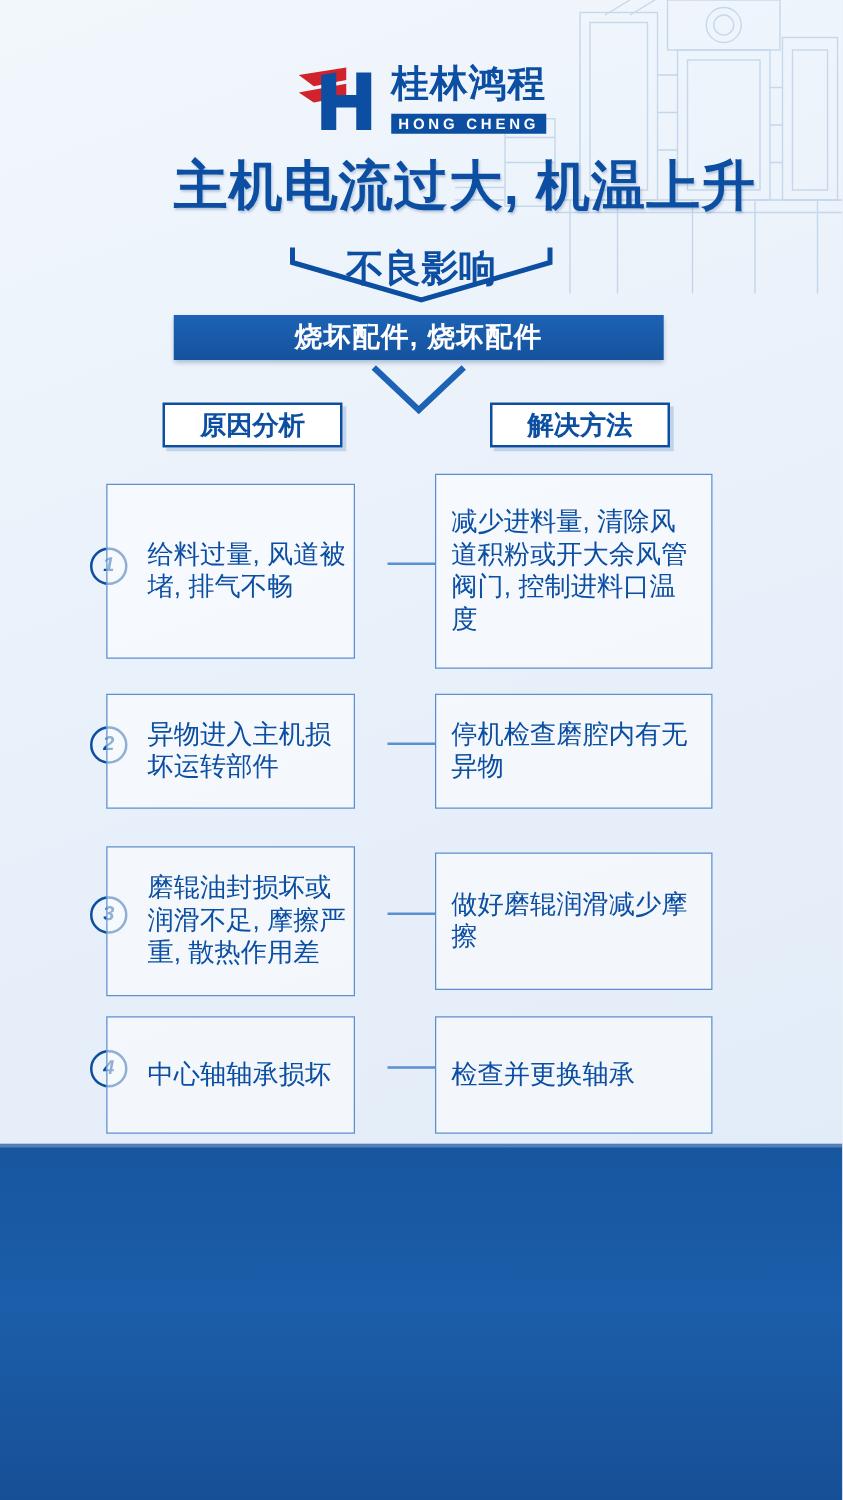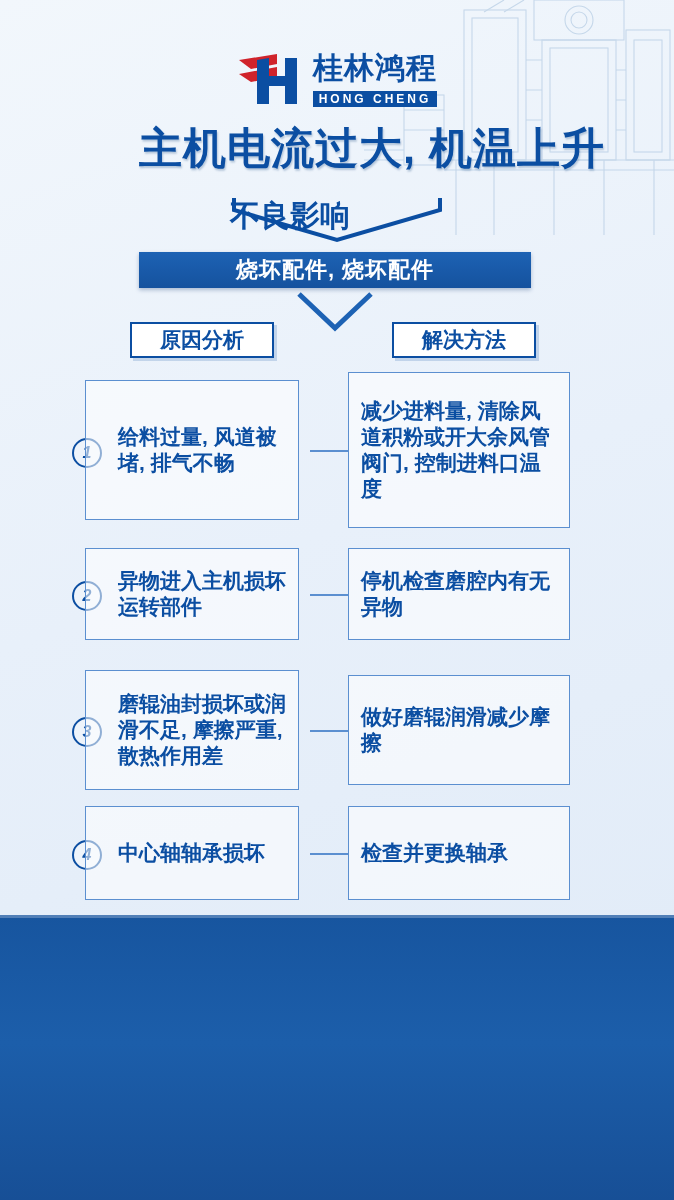--- a/index.html
+++ b/index.html
@@ -89,20 +89,21 @@
     width: 100%;
     display: flex;
     justify-content: center;
   }
   .impact-arrow {
     position: relative;
     width: 214px;
     height: 50px;
     display: flex;
     align-items: flex-start;
+    justify-content: center;
   }
   .impact-arrow svg {
     position: absolute;
     top: 0;
     left: 0;
   }
   .impact-label {
     position: relative;
     font-size: 30px;
     font-weight: bold;
@@ -159,26 +160,27 @@
     height: 0;
   }
   .card {
     position: absolute;
     background: rgba(255,255,255,0.55);
     border: 1.5px solid #5b8fd0;
     box-sizing: border-box;
     display: flex;
     align-items: center;
     color: #0b4ea2;
-    font-weight: bold;
+    font-weight: normal;
     line-height: 1.25;
+    margin-top: 7px;
   }
   .card.cause {
     left: 85px;
-    width: 214px;
+    width: 199px;
     padding-left: 32px;
     font-size: 21px;
   }
   .card.fix {
     left: 348px;
     width: 222px;
     padding: 0 12px;
     font-size: 21px;
   }
   .num {

